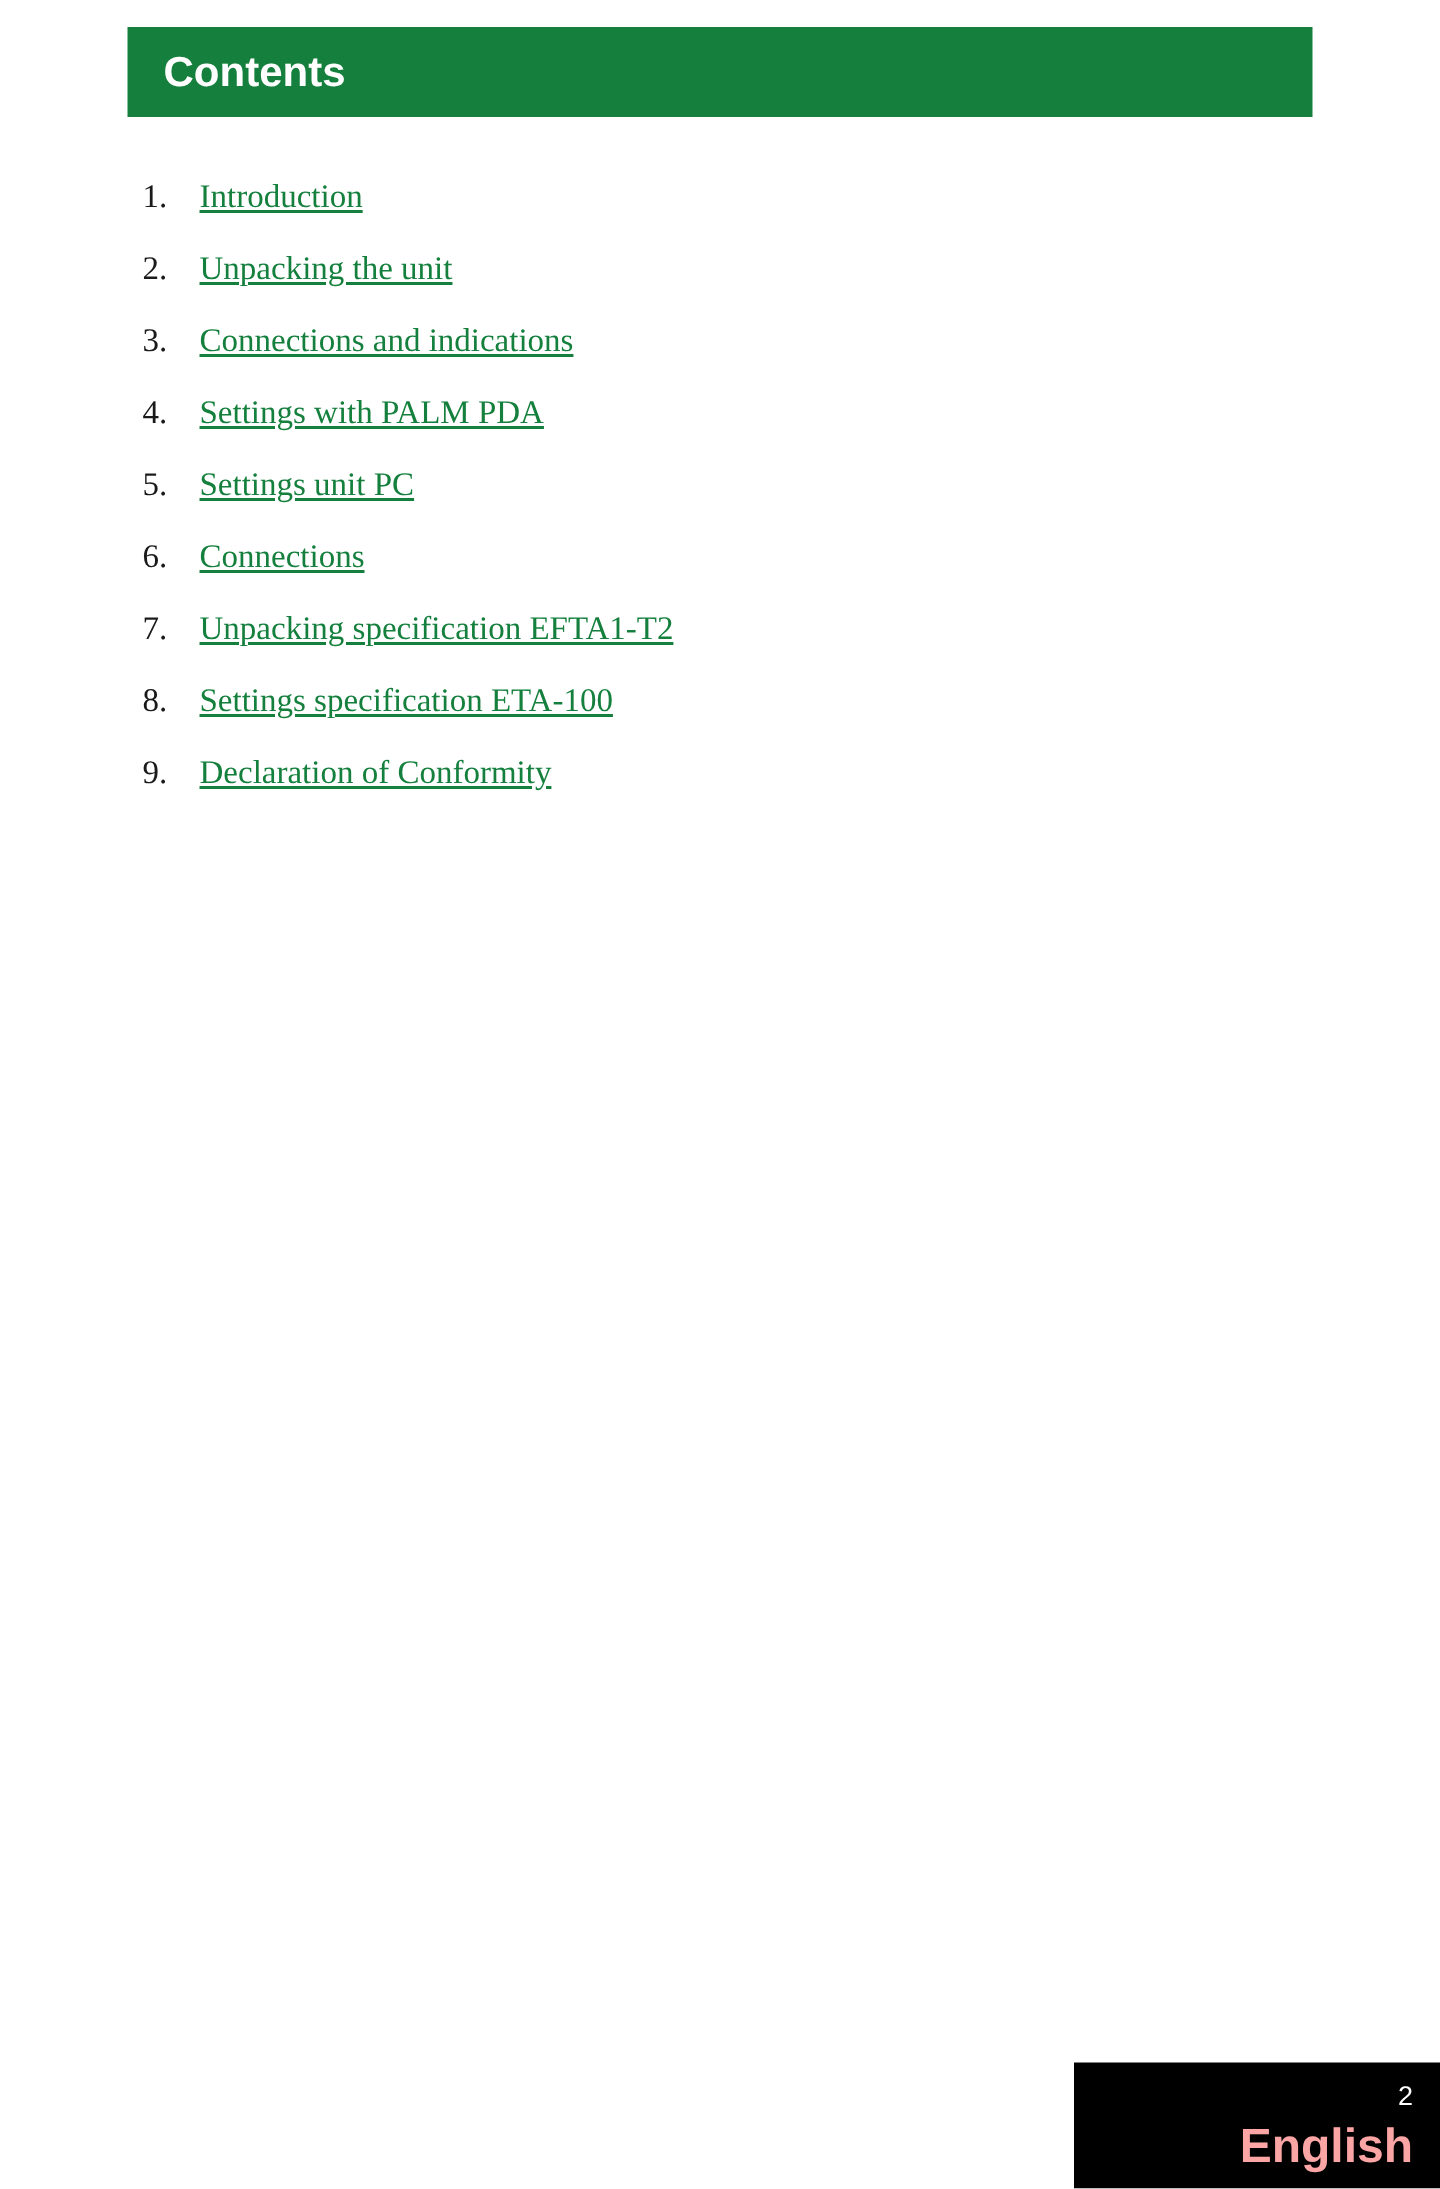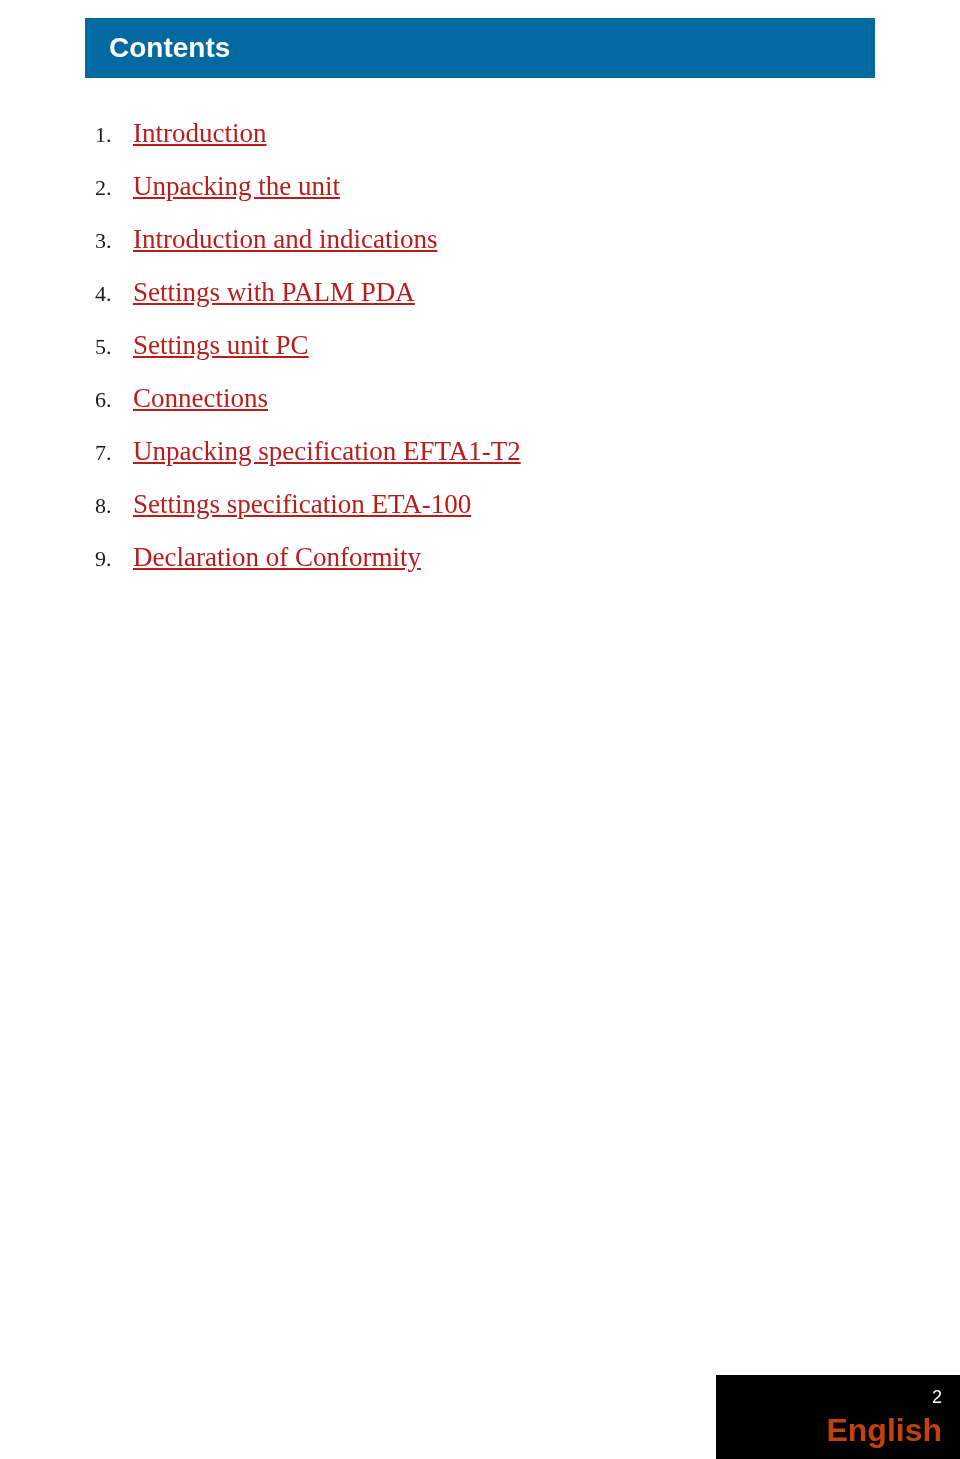--- a/index.html
+++ b/index.html
@@ -11,21 +11,21 @@
     body {
       width: 960px;
       height: 1459px;
       background: #ffffff;
       font-family: Georgia, 'Times New Roman', serif;
       position: relative;
       overflow: hidden;
     }
 
     .header-bar {
-      background-color: #0369a1;
+      background-color: #15803d;
       width: 790px;
       margin: 18px auto 0 auto;
       padding: 14px 24px;
     }
 
     .header-title {
       color: #ffffff;
       font-size: 28px;
       font-weight: bold;
       font-family: Arial, Helvetica, sans-serif;
@@ -44,22 +44,22 @@
     }
 
     .toc-number {
       color: #1a1a1a;
       font-size: 22px;
       min-width: 38px;
       font-family: Georgia, serif;
     }
 
     .toc-link {
-      color: #b91c1c;
-      font-size: 27px;
+      color: #15803d;
+      font-size: 22px;
       text-decoration: underline;
       cursor: pointer;
       font-family: Georgia, serif;
       text-align: center;
     }
 
     .footer-bar {
       position: absolute;
       bottom: 0;
       right: 0;
@@ -75,21 +75,21 @@
 
     .page-number {
       color: #ffffff;
       font-size: 18px;
       font-family: Arial, sans-serif;
       margin-bottom: 4px;
       align-self: flex-end;
     }
 
     .language-label {
-      color: #c2410c;
+      color: #fca5a5;
       font-size: 32px;
       font-family: Arial, Helvetica, sans-serif;
       font-weight: bold;
       align-self: flex-end;
     }
   </style>
 </head>
 <body>
 
 <div class="header-bar">
@@ -100,21 +100,21 @@
   <div class="toc-item">
     <span class="toc-number">1.</span>
     <a class="toc-link" href="#">Introduction</a>
   </div>
   <div class="toc-item">
     <span class="toc-number">2.</span>
     <a class="toc-link" href="#">Unpacking the unit</a>
   </div>
   <div class="toc-item">
     <span class="toc-number">3.</span>
-    <a class="toc-link" href="#">Introduction and indications</a>
+    <a class="toc-link" href="#">Connections and indications</a>
   </div>
   <div class="toc-item">
     <span class="toc-number">4.</span>
     <a class="toc-link" href="#">Settings with PALM PDA</a>
   </div>
   <div class="toc-item">
     <span class="toc-number">5.</span>
     <a class="toc-link" href="#">Settings unit PC</a>
   </div>
   <div class="toc-item">

